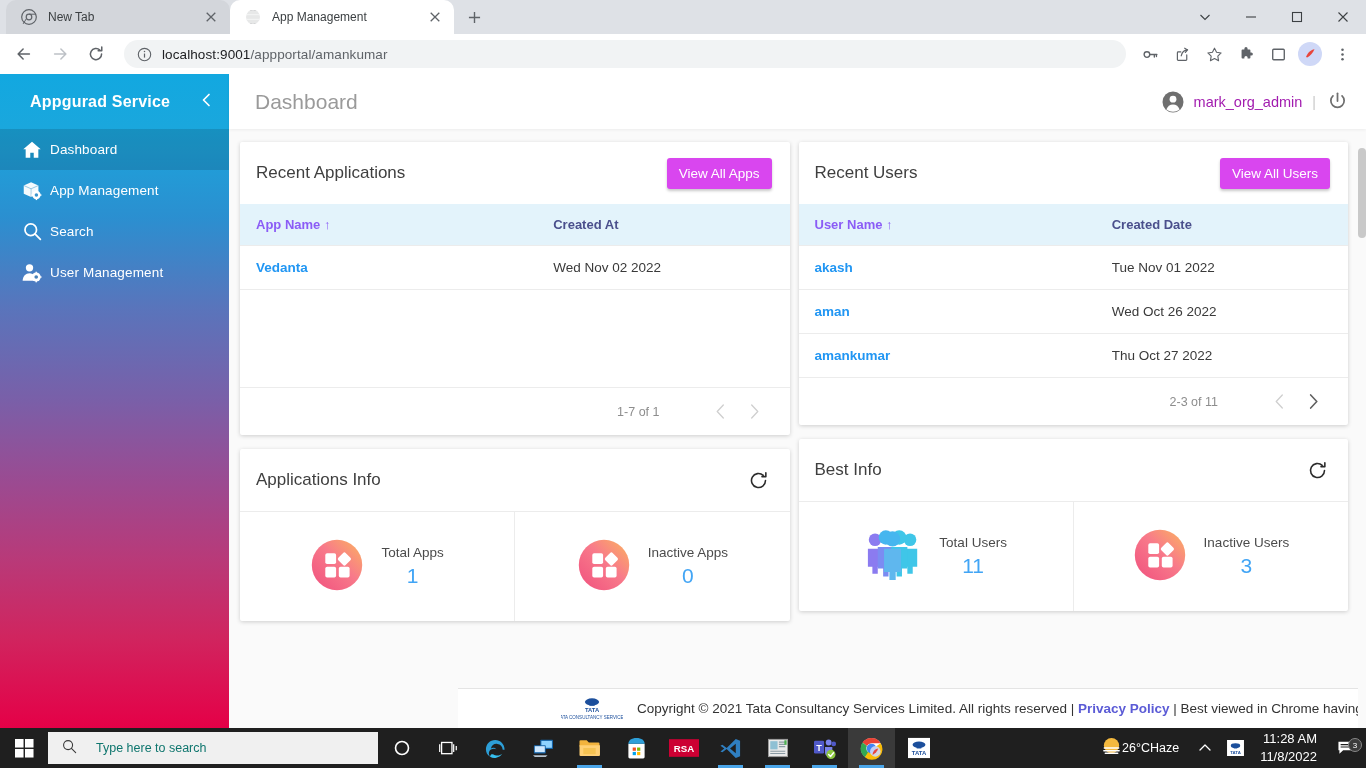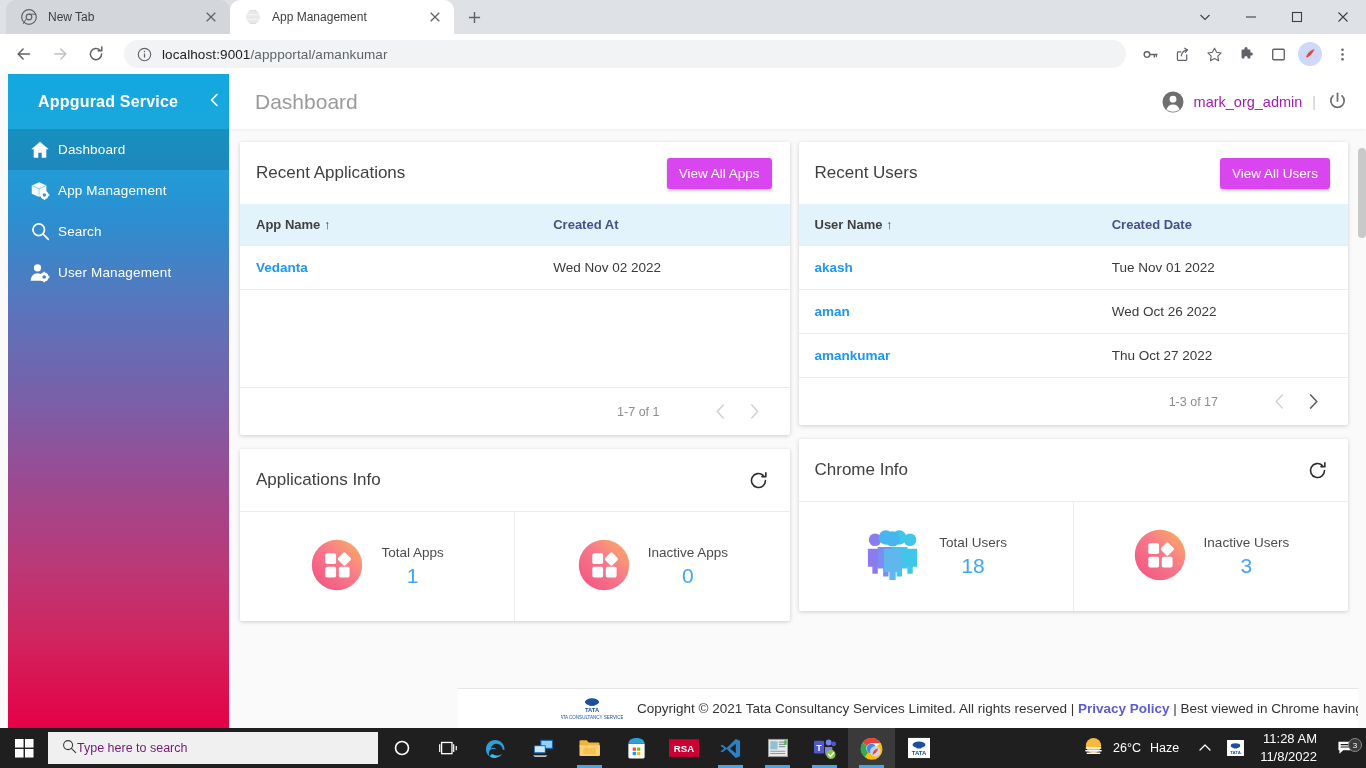--- a/index.html
+++ b/index.html
@@ -32,21 +32,21 @@
   .omni-text { font-size:13.5px; color:#202124; letter-spacing:.1px; }
   .omni-text .dim { color:#5f6368; }
   .tb-icons { display:flex; align-items:center; }
   .tb-icons > div { width:30px; height:30px; display:flex; align-items:center; justify-content:center; color:#5f6368; margin:0 1px; }
   .avatar-btn { width:24px;height:24px;border-radius:50%;background:#cfd8f7;display:flex;align-items:center;justify-content:center; }
 
   .viewport { position:absolute; top:74px; left:0; width:1366px; height:654px; background:#fafafa; overflow:hidden; }
 
   
   .sidebar {
-    position:absolute; left:8px; top:0; width:229px; height:654px;
+    position:absolute; left:0; top:0; width:229px; height:654px;
     background: linear-gradient(180deg,
       #12a8e0 0%, #1aa7dd 8%,
       #2b8fd0 22%, #5a74bb 36%,
       #7a5fa8 50%, #9a4b92 62%,
       #b83a79 74%, #d0255f 86%, #e50047 100%);
   }
   .brand { height:55px; display:flex; align-items:center; padding:0 12px 0 30px; }
   .brand-title { color:#fff; font-size:16px; font-weight:bold; flex:1; letter-spacing:.2px; }
   .brand-collapse { color:#fff; font-size:15px; width:20px; text-align:center; }
   .nav { padding-top:0; }
@@ -73,21 +73,21 @@
   .card-title { font-size:17px; color:#3f3f3f; font-weight:400; flex:1; }
   .btn-primary {
     background:#d946ef; color:#fff; border:none; border-radius:3px;
     font-size:13.5px; font-weight:500; padding:8px 12px; cursor:pointer;
     box-shadow:0 2px 3px rgba(0,0,0,0.22); font-family:"Liberation Sans", sans-serif;
   }
   .refresh-btn { width:26px;height:26px;display:flex;align-items:center;justify-content:center;color:#2b2b2b; cursor:pointer;}
 
   table.dt { width:100%; border-collapse:collapse; }
   table.dt thead th {
-    background:#e3f3fb; font-size:13px; color:#404040; font-weight:bold;
+    background:#e3f3fb; font-size:13px; color:#8b5cf6; font-weight:bold;
     text-align:left; padding:13px 16px; height:36px;
   }
   table.dt thead th.c2 { color:#4a4f8c; padding-left:0; }
   table.dt tbody td { font-size:13.5px; padding:14px 16px; color:#3a3a3a; border-top:1px solid #ececec; }
   table.dt tbody td.name { color:#2196f3; font-weight:bold; }
   table.dt tbody td.c2 { padding-left:0; color:#3a3a3a; }
   .tbl-filler { border-top:1px solid #ececec; }
   .paginator { height:48px; border-top:1px solid #ececec; display:flex; align-items:center; justify-content:flex-end; padding-right:18px; }
   .pg-range { font-size:12.5px; color:#8d8d8d; margin-right:44px; }
   .pg-btn { width:34px; height:34px; display:flex; align-items:center; justify-content:center; color:#cfcfcf; font-size:17px; }
@@ -106,26 +106,26 @@
     display:flex; align-items:center; justify-content:center; gap:14px;
   }
   .footer-text { font-size:13.5px; color:#333; }
   .footer-link { color:#5b5bd6; font-weight:bold; }
   .tcs-logo { display:flex; flex-direction:column; align-items:center; }
 
   
   .taskbar { position:absolute; left:0; top:728px; width:1366px; height:40px; background:#1f1f1f; display:flex; align-items:center; }
   .tb-start { width:48px; height:40px; display:flex; align-items:center; justify-content:center; }
   .tb-search { width:330px; height:32px; background:#f0f0f0; display:flex; align-items:center; padding-left:14px; }
-  .tb-search-ph { font-size:12.5px; color:#701a75; margin-left:0; }
+  .tb-search-ph { font-size:12.5px; color:#0f766e; margin-left:19px; }
   .tb-app { width:47px; height:40px; display:flex; align-items:center; justify-content:center; position:relative; }
   .tb-app.running::after { content:''; position:absolute; bottom:0; left:11px; width:25px; height:3px; background:#4aa5e8; }
   .tb-app.focused { background:#3a3a3a; }
   .tb-tray { margin-left:auto; display:flex; align-items:center; height:40px; }
-  .tray-weather { display:flex; align-items:center; gap:9px; padding:0 10px; }
+  .tray-weather { display:flex; align-items:center; padding:0 10px; }
   .tray-temp { font-size:12.5px; color:#fff; }
   .tray-cond { font-size:12.5px; color:#fff; }
   .tray-chev { color:#fff; font-size:11px; padding:0 10px; }
   .tray-ico { padding:0 6px; display:flex; align-items:center; }
   .tray-clock { display:flex; flex-direction:column; align-items:flex-end; padding:0 10px; line-height:1.35; }
   .tray-clock span { font-size:13px; color:#fff; }
   .tray-notif { padding:0 10px; position:relative; display:flex; align-items:center;}
   .notif-badge { position:absolute; right:4px; bottom:5px; width:14px; height:14px; border-radius:50%; background:#3a3a3a; border:1px solid #888; color:#fff; font-size:8px; display:flex; align-items:center; justify-content:center; }
 
   .scrollbar-v { position:absolute; right:0; top:74px; width:8px; height:654px; background:#fafafa; }
@@ -482,37 +482,37 @@
                   <td class="name">aman</td>
                   <td class="c2">Wed Oct 26 2022</td>
                 </tr>
                 <tr>
                   <td class="name">amankumar</td>
                   <td class="c2">Thu Oct 27 2022</td>
                 </tr>
               </tbody>
             </table>
             <div class="paginator">
-              <span class="pg-range">1-3 of 17</span>
+              <span class="pg-range">2-3 of 11</span>
               <span class="pg-btn">
                 <svg width="11" height="15" viewBox="0 0 11 16">
                     <path d="M8.5 1 L2 8 L8.5 15" stroke="currentColor" stroke-width="1.4" fill="none" stroke-linecap="round" stroke-linejoin="round"></path>
                   </svg>
               </span>
               <span class="pg-btn enabled">
                 <svg width="11" height="15" viewBox="0 0 11 16">
                     <path d="M2.5 1 L9 8 L2.5 15" stroke="currentColor" stroke-width="1.7" fill="none" stroke-linecap="round" stroke-linejoin="round"></path>
                   </svg>
               </span>
             </div>
           </div>
 
           <div class="card">
             <div class="card-head">
-              <span class="card-title">Chrome Info</span>
+              <span class="card-title">Best Info</span>
               <span class="refresh-btn">
                 <svg width="21" height="21" viewBox="0 0 24 24">
                     <path d="M20 12 a8 8 0 1 1 -2.6 -5.9" stroke="#2b2b2b" stroke-width="1.8" fill="none" stroke-linecap="round"></path>
                     <path d="M20.4 3.2 V7.6 H16" stroke="#2b2b2b" stroke-width="1.8" fill="none" stroke-linecap="round" stroke-linejoin="round"></path>
                   </svg>
               </span>
             </div>
             <div class="stats">
               <div class="stat">
                 <span>
@@ -524,21 +524,21 @@
                     <circle cx="24" cy="9.5" r="8" fill="#46b6ef"></circle>
                     <path d="M15 20 h18 v24 h-6 v9 h-6 v-9 h-6 z" fill="#7b8cf2"></path>
                     <circle cx="39" cy="9.5" r="8" fill="#3fc6e8"></circle>
                     <path d="M30 20 h18 v24 h-6 v9 h-6 v-9 h-6 z" fill="#3fc6e8"></path>
                     <circle cx="31.5" cy="11" r="8.5" fill="#46b6ef"></circle>
                     <path d="M22 22 h19 v26 h-6 v9 h-7 v-9 h-6 z" fill="#5fb7ee"></path>
                   </svg>
                 </span>
                 <span class="stat-txt">
                   <span class="stat-label">Total Users</span>
-                  <span class="stat-value">18</span>
+                  <span class="stat-value">11</span>
                 </span>
               </div>
               <div class="stat">
                 <span>
                   <svg width="54" height="54" viewBox="0 0 60 60">
                     <defs>
                         <linearGradient id="gC" x1="0" y1="1" x2="1" y2="0">
                           <stop offset="0%" stop-color="#f0507e"></stop>
                           <stop offset="55%" stop-color="#f87a8a"></stop>
                           <stop offset="100%" stop-color="#fbb45e"></stop>

